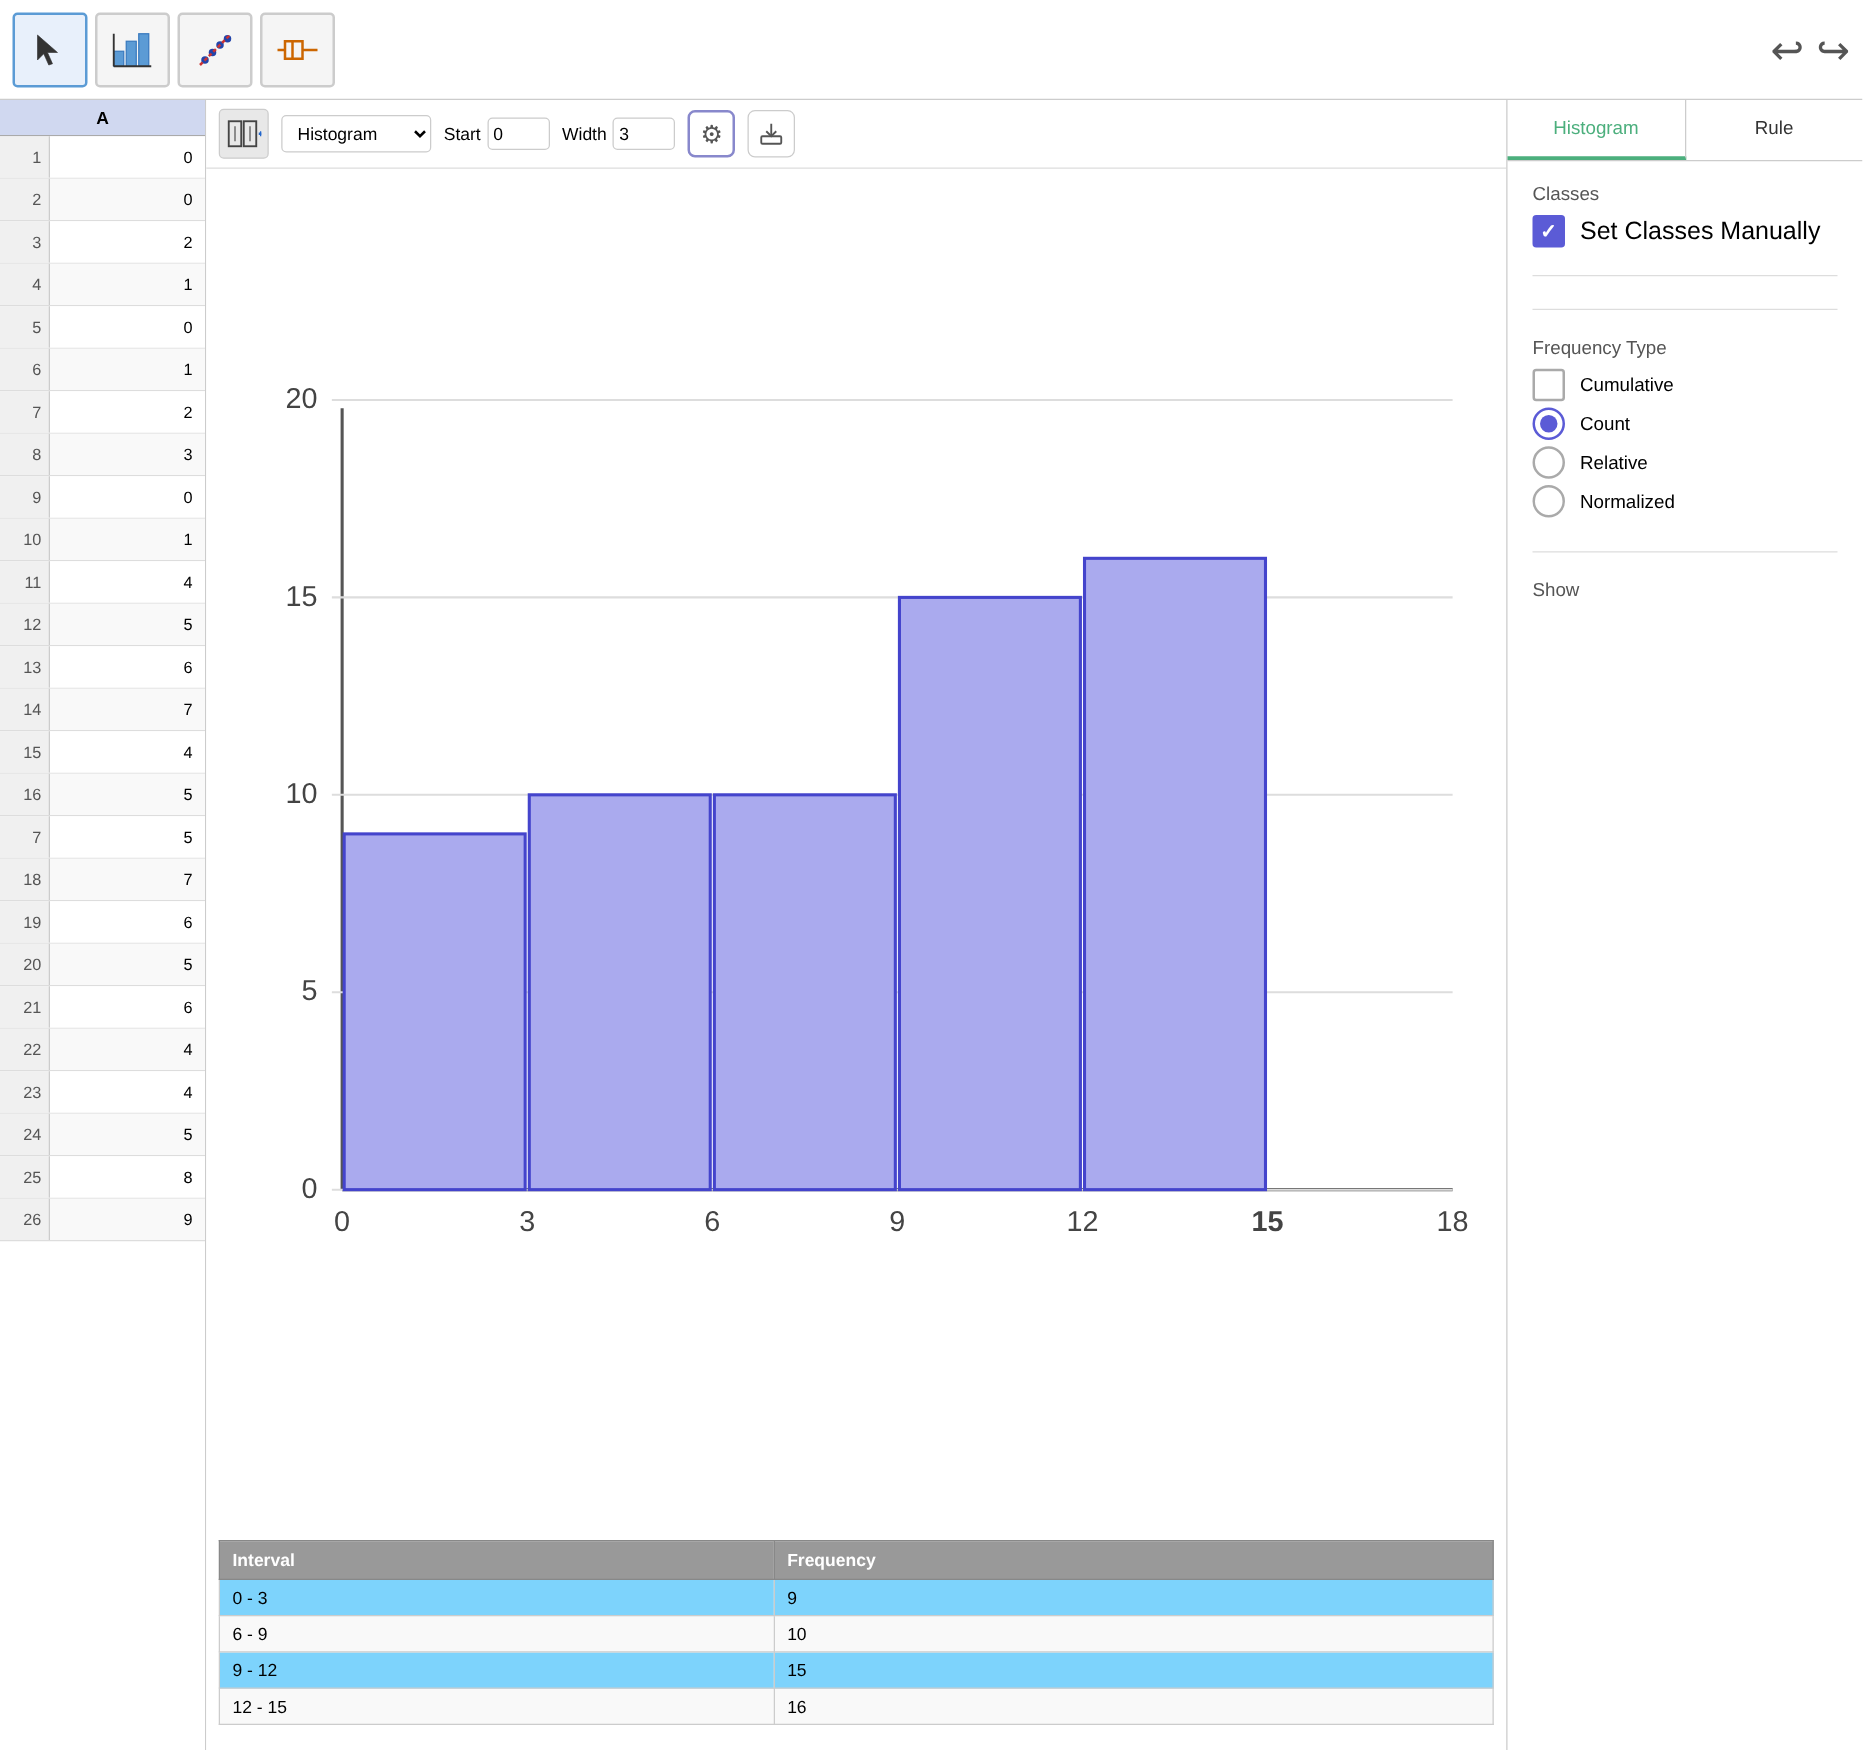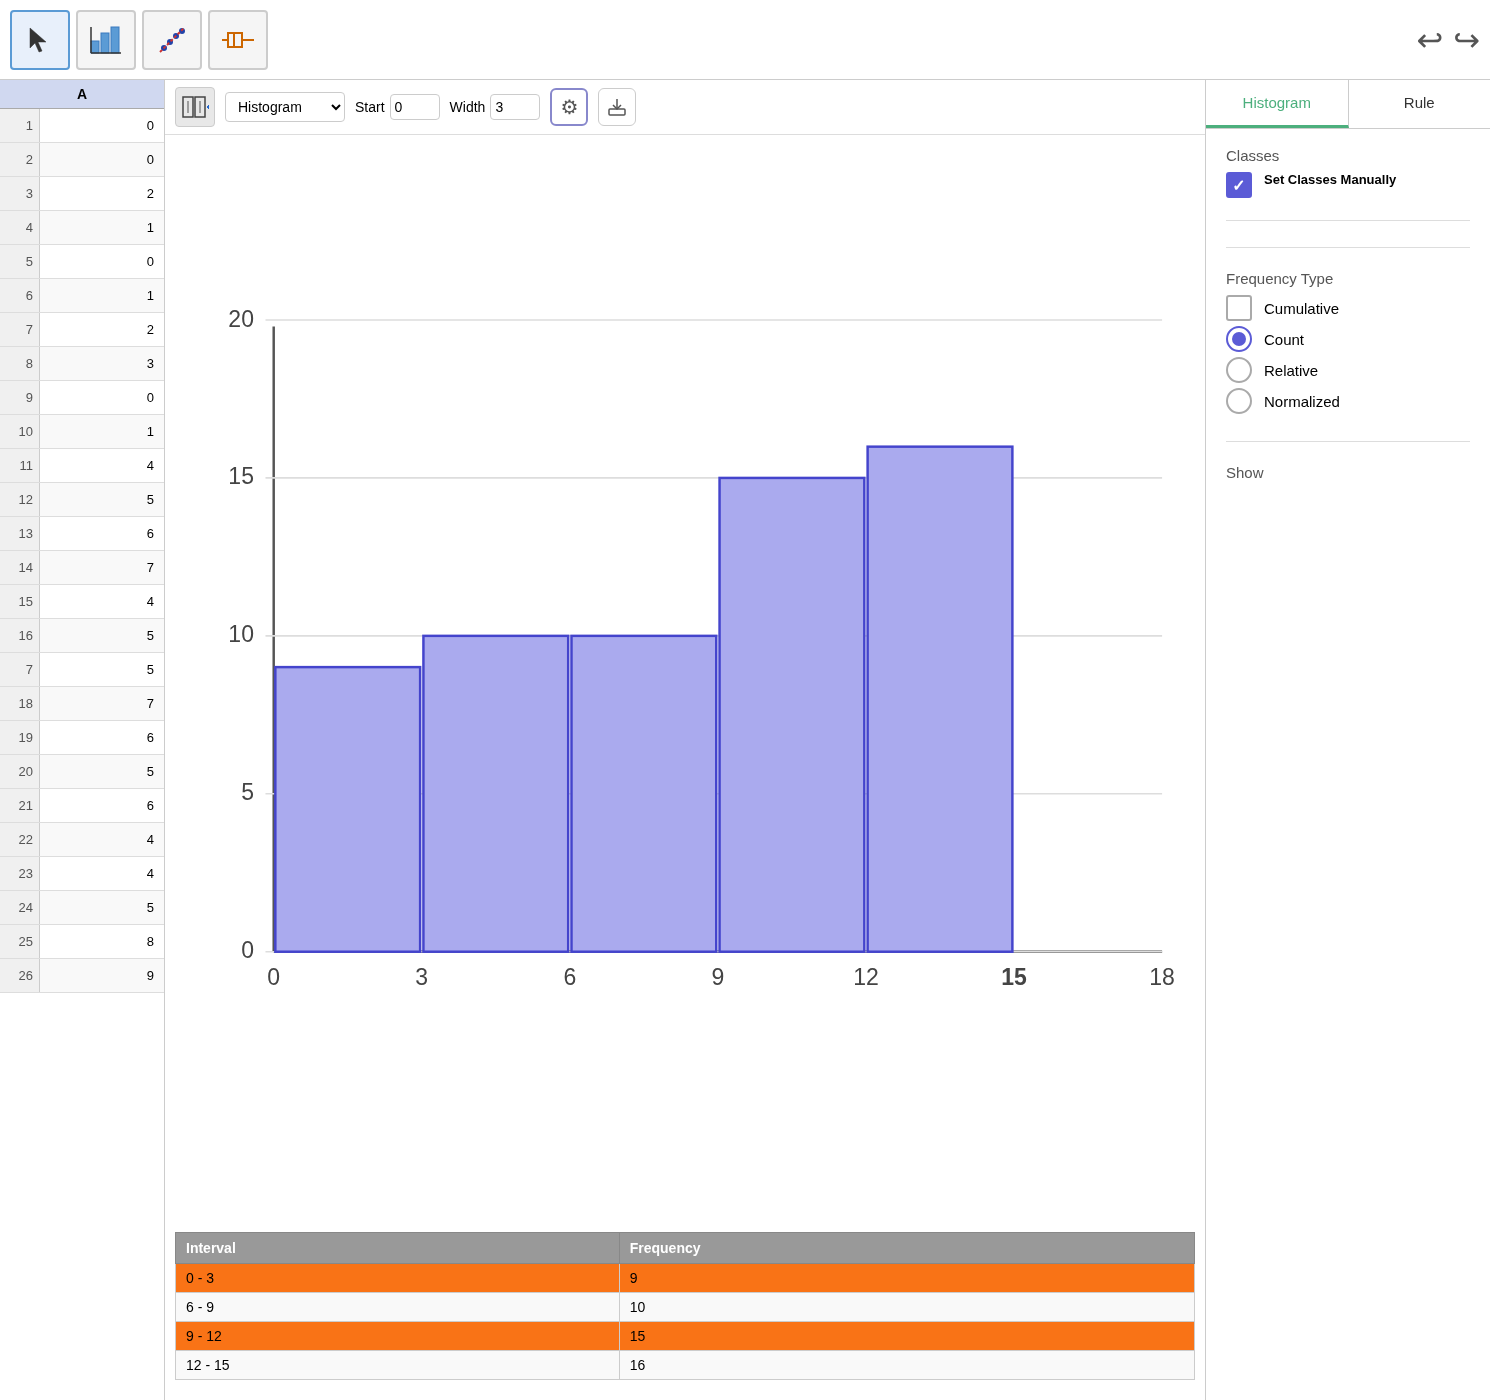--- a/index.html
+++ b/index.html
@@ -95,21 +95,21 @@
       margin: 0 10px 20px 10px;
     }
     .freq-table table {
       width: 100%; border-collapse: collapse; font-size: 14px;
     }
     .freq-table th {
       background: #999; color: #fff; padding: 7px 10px; text-align: left;
       border: 1px solid #888;
     }
     .freq-table td {
-      padding: 6px 10px; border: 1px solid #ccc; background: #f97316;
+      padding: 6px 10px; border: 1px solid #ccc; background: #7dd3fc;
     }
     .freq-table tr:nth-child(even) td { background: #f9f9f9; }
 
     
     .right-panel {
       width: 285px; border-left: 1px solid #ccc; display: flex; flex-direction: column;
       flex-shrink: 0;
     }
     .right-panel-tabs {
       display: flex; border-bottom: 1px solid #ccc;
@@ -126,21 +126,21 @@
 
     .section-title { font-size: 15px; color: #555; margin-bottom: 8px; }
 
     .checkbox-row { display: flex; align-items: flex-start; gap: 12px; }
     .checkbox-box {
       width: 26px; height: 26px; border: 2px solid #5b5bd6; border-radius: 3px;
       background: #5b5bd6; display: flex; align-items: center; justify-content: center;
       flex-shrink: 0; cursor: pointer;
     }
     .checkbox-box .checkmark { color: #fff; font-size: 16px; font-weight: bold; }
-    .checkbox-label { font-size: 13px; line-height: 1.3; font-weight: bold; }
+    .checkbox-label { font-size: 20px; line-height: 1.3; }
 
     .radio-row { display: flex; align-items: center; gap: 12px; margin: 5px 0; }
     .radio-outer {
       width: 26px; height: 26px; border-radius: 50%; border: 2px solid #aaa;
       display: flex; align-items: center; justify-content: center;
       cursor: pointer; flex-shrink: 0;
     }
     .radio-outer.selected { border-color: #5b5bd6; }
     .radio-inner { width: 14px; height: 14px; border-radius: 50%; background: #5b5bd6; }
     .radio-label { font-size: 15px; }

